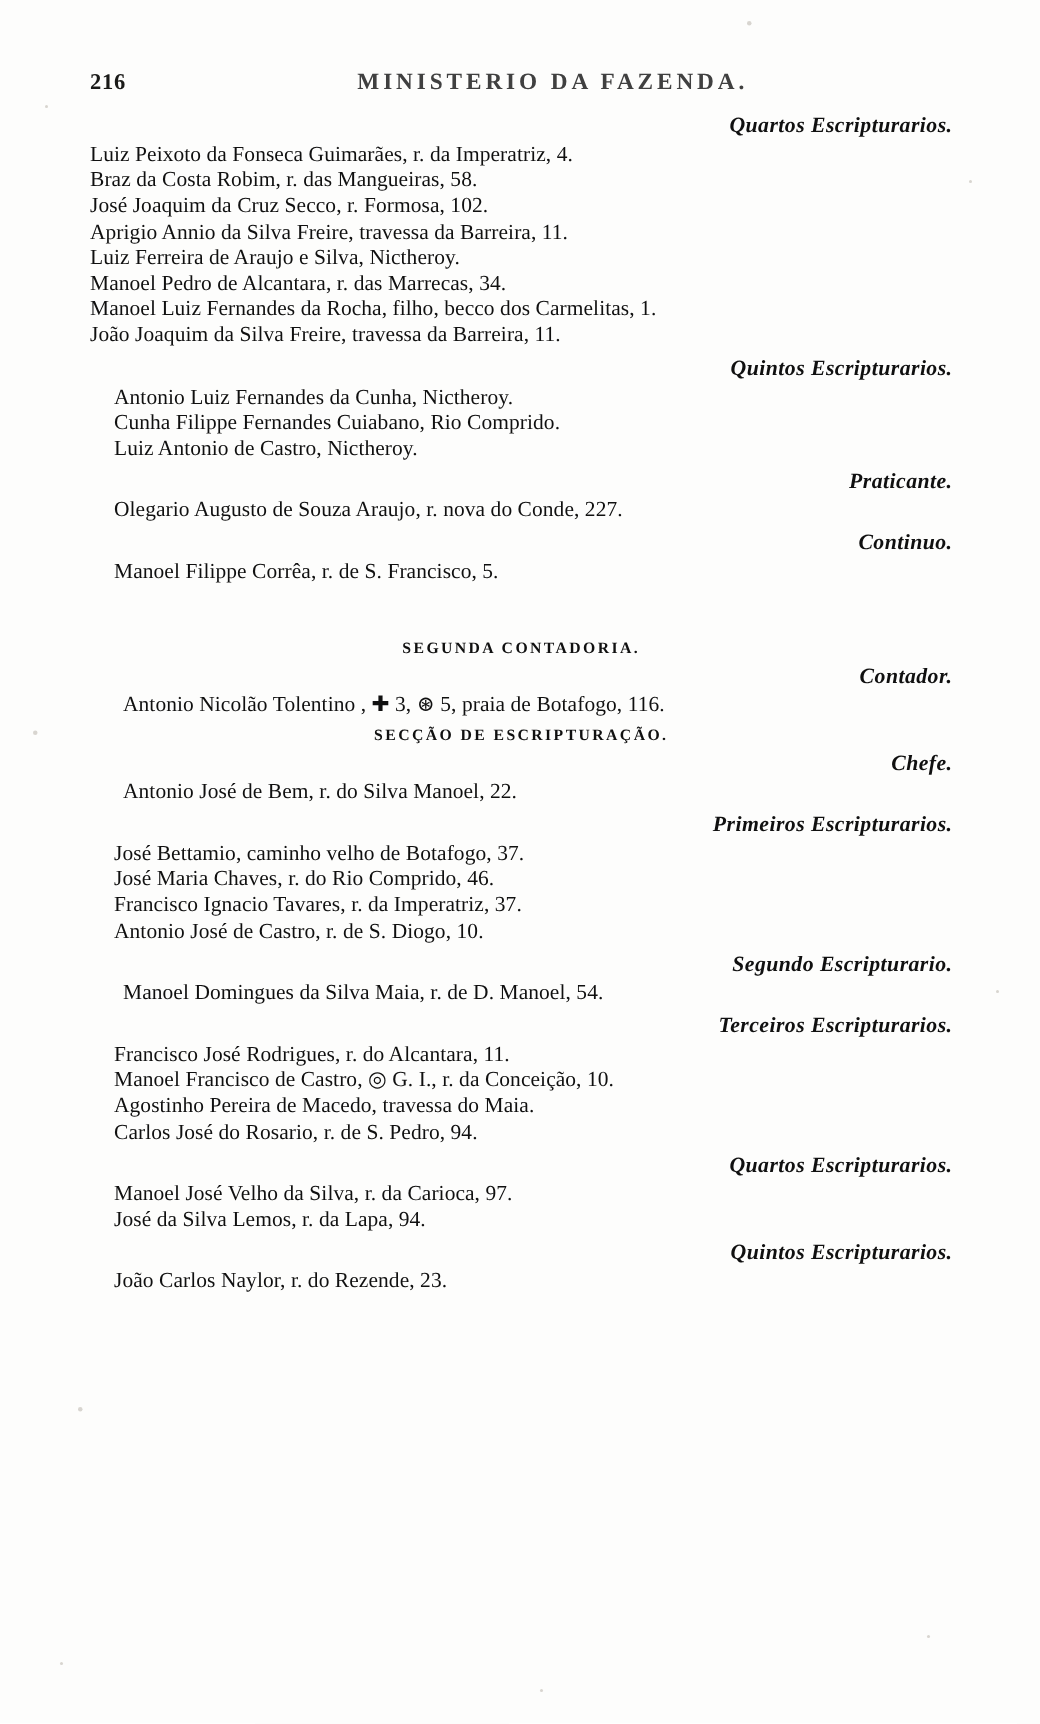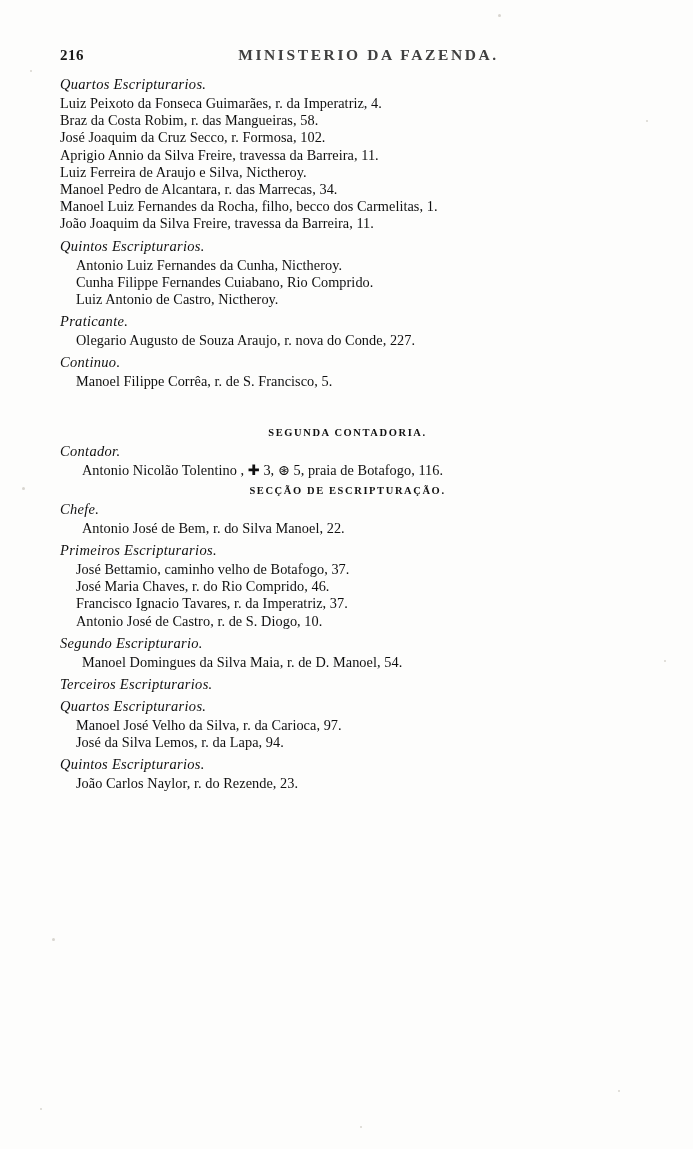--- a/index.html
+++ b/index.html
@@ -50,25 +50,26 @@
   .running-head {
     flex: 1;
     text-align: center;
     font-weight: bold;
     font-size: 15.5px;
     letter-spacing: 2.6px;
     margin-left: -28px;
     color: #404040;
   }
   .rubric {
-    text-align: left;
+    text-align: right;
     font-style: italic;
     font-size: 14.5px;
     margin: 5px 0 2px 0;
     letter-spacing: .3px;
+    font-weight: bold;
   }
   .smallcaps {
     text-align: center;
     font-size: 10.5px;
     font-weight: bold;
     letter-spacing: 1.6px;
     margin: 6px 0 4px 0;
     text-transform: uppercase;
   }
   .entry {
@@ -157,20 +158,26 @@
       <p class="entry indent1">Francisco Ignacio Tavares, r. da Imperatriz, 37.</p>
       <p class="entry indent1">Antonio José de Castro, r. de S. Diogo, 10.</p>
     </div>
 
     <div class="rubric">Segundo Escripturario.</div>
     <div>
       <p class="entry indent2">Manoel Domingues da Silva Maia, r. de D. Manoel, 54.</p>
     </div>
 
     <div class="rubric">Terceiros Escripturarios.</div>
+    <div>
+      <p class="entry indent1">Francisco José Rodrigues, r. do Alcantara, 11.</p>
+      <p class="entry indent1">Manoel Francisco de Castro, ◎ G. I., r. da Conceição, 10.</p>
+      <p class="entry indent1">Agostinho Pereira de Macedo, travessa do Maia.</p>
+      <p class="entry indent1">Carlos José do Rosario, r. de S. Pedro, 94.</p>
+    </div>
 
     <div class="rubric">Quartos Escripturarios.</div>
     <div>
       <p class="entry indent1">Manoel José Velho da Silva, r. da Carioca, 97.</p>
       <p class="entry indent1">José da Silva Lemos, r. da Lapa, 94.</p>
     </div>
 
     <div class="rubric">Quintos Escripturarios.</div>
     <div>
       <p class="entry indent1">João Carlos Naylor, r. do Rezende, 23.</p>

